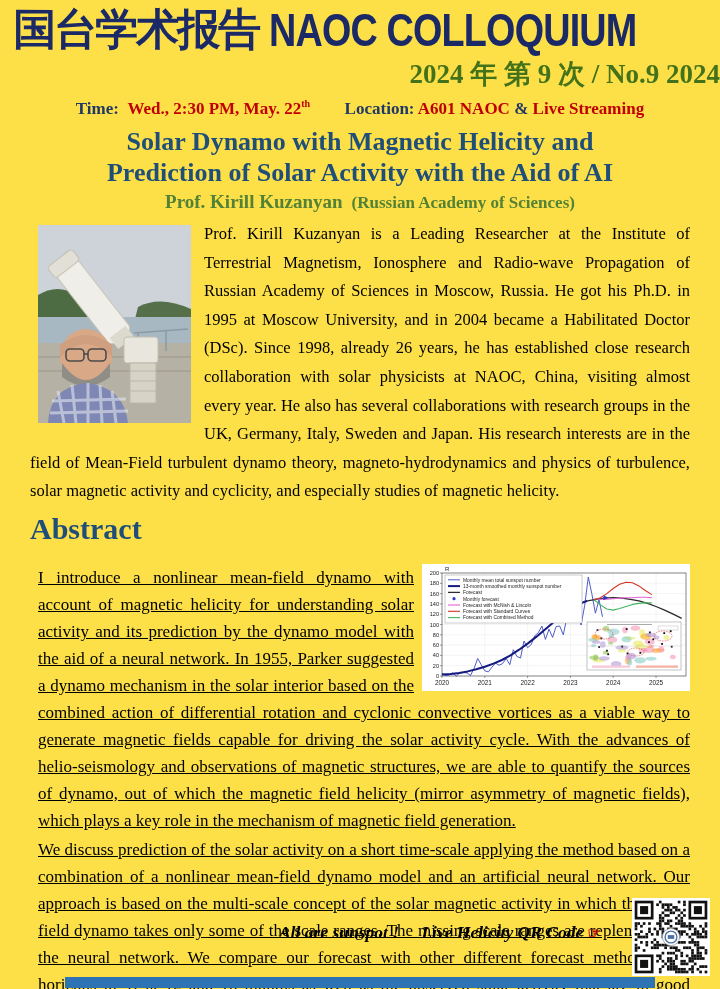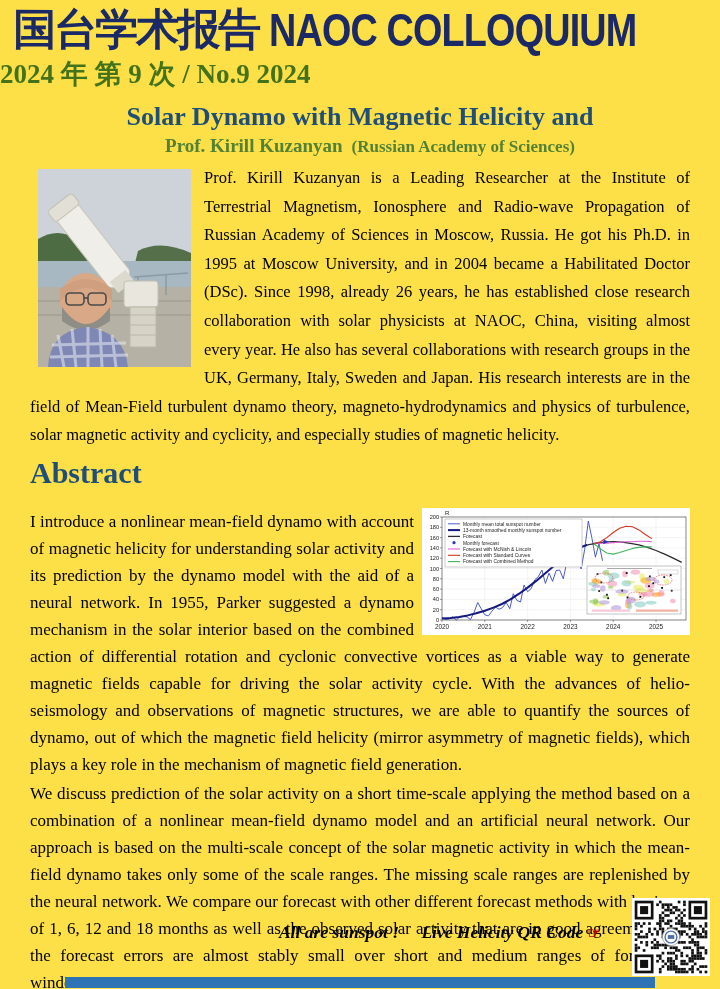--- a/index.html
+++ b/index.html
@@ -3,34 +3,34 @@
 <meta charset="utf-8">
 <style>
   html,body{margin:0;padding:0;background:#ffffff;}
   .page{position:relative;width:720px;height:989px;background:#fde047;overflow:hidden;
         font-family:"Liberation Serif",serif;color:#000;}
   
   .hdr{display:flex;justify-content:center;align-items:center;gap:10px;padding-top:2px;height:56px;}
   .hdr-cn{font-family:"DejaVu Sans",sans-serif;font-weight:bold;font-size:43px;color:#1b2a66;letter-spacing:-2px;}
   .hdr-en{font-family:"Liberation Sans",sans-serif;font-weight:bold;font-size:45px;color:#1b2a66;
           display:inline-block;transform:scale(0.84,1.04);transform-origin:left center;letter-spacing:-1px;}
-  .issue{text-align:left;font-weight:bold;font-size:27px;color:#44721a;height:33px;line-height:33px;}
+  .issue{text-align:right;font-weight:bold;font-size:27px;color:#44721a;height:33px;line-height:33px;}
   .meta{text-align:center;font-weight:bold;font-size:17px;height:25px;line-height:25px;}
   .lbl{color:#1f3864;} .red{color:#c00000;} .amp{color:#1f3864;}
   .meta .gap{display:inline-block;width:26px;}
   sup{font-size:10px;}
   .talk-title{text-align:center;font-weight:bold;font-size:26px;line-height:31px;color:#1f4e79;margin-top:10px;}
   .speaker{text-align:center;font-weight:bold;font-size:19px;color:#538135;margin-top:3px;padding-left:20px;}
   .speaker .aff{font-size:17px;}
   
   .bio{margin:7px 30px 1px 30px;font-size:16.5px;line-height:28.6px;text-align:justify;}
   .photo{float:left;width:153px;height:198px;margin:5px 13px 2px 8px;}
   
   .abs-h{margin:4px 0 16px 30px;font-size:30px;font-weight:bold;color:#1f4e79;line-height:38px;}
-  .abs-p{margin:2px 30px 0 30px;font-size:17px;line-height:27px;text-align:justify;}
+  .abs-p{margin:2px 30px 0 38px;font-size:17px;line-height:27px;text-align:justify;text-decoration:underline;}
   .chartbox{float:right;width:268px;height:127px;margin:0 0 4px 8px;}
   
   .welcome{position:absolute;left:220px;top:922px;width:440px;text-align:center;
            font-size:17.5px;font-weight:bold;font-style:italic;white-space:nowrap;}
   .welcome .sp{display:inline-block;width:18px;}
   .pointer{color:#c00000;font-style:normal;font-size:15px;}
   .qr{position:absolute;top:898px;right:10px;width:78px;height:78px;}
   .bottom-bar{position:absolute;left:65px;top:977px;width:590px;height:11px;background:#2e74b5;}
 </style>
 </head>
@@ -38,23 +38,33 @@
 
 <div class="page">
 
   <div class="hdr">
     <span class="hdr-cn">国台学术报告</span>
     <span class="hdr-en">NAOC COLLOQUIUM</span>
   </div>
 
   <div class="issue">2024 年 第 9 次 / No.9 2024</div>
 
+  <div class="meta">
+    <span class="lbl">Time:</span>
+    <span class="red">&nbsp;<span>Wed., 2:30 PM, May. 22</span><sup>th</sup></span>
+    <span class="gap"></span>
+    <span class="lbl">Location:</span>
+    <span class="red">A601 NAOC</span>
+    <span class="amp">&amp;</span>
+    <span class="red">Live Streaming</span>
+  </div>
 
   <div class="talk-title">
     <div>Solar Dynamo with Magnetic Helicity and</div>
+    <div>Prediction of Solar Activity with the Aid of AI</div>
   </div>
 
   <div class="speaker">
     <span>Prof. Kirill Kuzanyan</span>
     <span class="aff">&nbsp;<span>(Russian Academy of Sciences)</span></span>
   </div>
 
   <p class="bio">
     <span class="photo">
       <svg width="153" height="198" viewBox="0 0 153 198" xmlns="http://www.w3.org/2000/svg">

